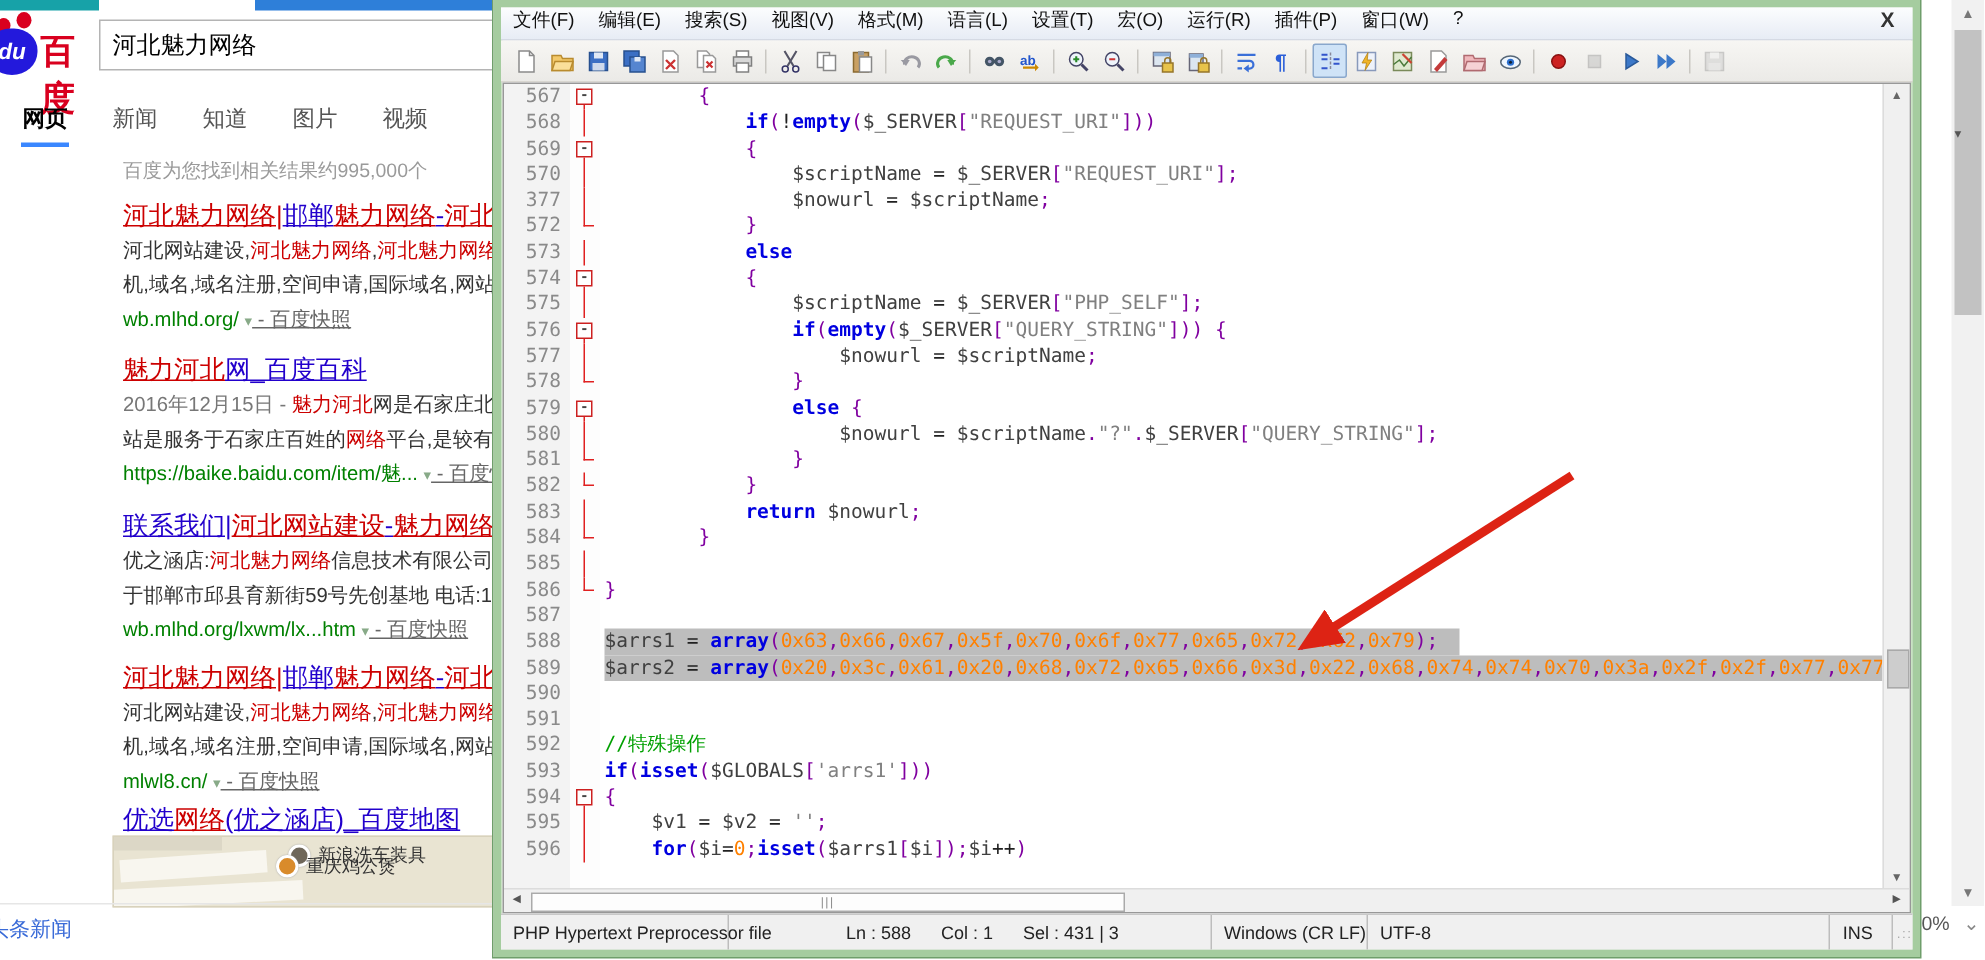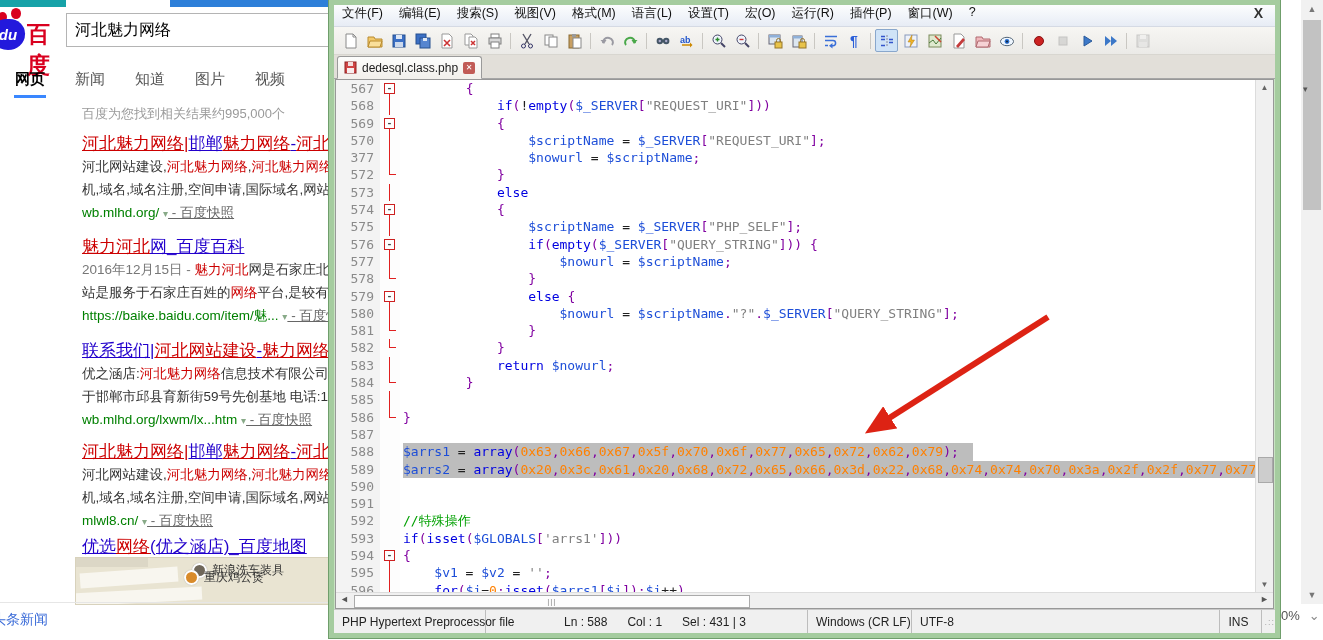--- a/index.html
+++ b/index.html
@@ -81,21 +81,21 @@
   .fcell.fline::before{content:"";position:absolute;left:9px;top:0;bottom:0;width:1px;background:#e02020;}
   .fcell.fend::before{content:"";position:absolute;left:9px;top:0;height:9px;width:1px;background:#e02020;}
   .fcell.fend::after{content:"";position:absolute;left:9px;top:8px;width:7px;height:1px;background:#e02020;}
   .fcell.fbox::before{content:"-";position:absolute;left:4px;top:3px;width:11px;height:11px;border:1px solid #cc2020;
        background:#fff;color:#444;font:bold 9px/9px monospace;text-align:center;box-sizing:border-box;}
   .fcell.fbox::after{content:"";position:absolute;left:9px;top:14px;bottom:0;width:1px;background:#e02020;}
   .codearea{flex:1 1 auto;overflow:hidden;white-space:pre;tab-size:4;padding-left:3px;background:#fff;}
   .cl{height:17.3px;}
   .cl .inner{display:inline-block;min-height:17.3px;}
   .cl.sel .inner{background:#bdbdbd;padding-right:14px;}
-  .tk-k{color:#0000e0;font-weight:normal;} .tk-v{color:#1d4ed8;} .tk-s{color:#808080;}
+  .tk-k{color:#0000e0;font-weight:bold;} .tk-v{color:#404040;} .tk-s{color:#808080;}
   .tk-n{color:#ff8000;} .tk-c{color:#00a000;} .tk-p{color:#8000a0;} .tk-o{color:#202020;} .tk-w{color:#000;}
   .vscroll{width:17px;flex:0 0 auto;background:#f0f0f0;border-left:1px solid #dcdcdc;position:relative;}
   .vscroll .a{position:absolute;left:0;width:100%;text-align:center;font-size:8px;color:#666;}
   .vthumb{position:absolute;left:2px;top:377px;width:13px;height:24px;background:#cdcdcd;border:1px solid #a9a9a9;}
   .hscroll{height:15px;flex:0 0 auto;background:#f0f0f0;border-top:1px solid #dcdcdc;position:relative;}
   .hscroll .a{position:absolute;top:1px;font-size:9px;color:#555;}
   .hthumb{position:absolute;left:18px;top:2px;width:42%;height:11px;background:#fdfdfd;border:1px solid #aaa;
        display:flex;align-items:center;justify-content:center;font-size:8px;color:#888;letter-spacing:1px;}
   .statusbar{height:23px;flex:0 0 auto;background:#f0f0f0;border-top:1px solid #c8c8c8;display:flex;
        align-items:center;font-size:12px;color:#222;}
@@ -412,33 +412,20 @@
         </div>
         <div class="tsep"></div>
         <div class="tbtn disabled">
           <svg width="16" height="16">
             <rect x="2" y="2" width="12" height="12" fill="#c9c9c9" stroke="#979797"></rect>
             <rect x="5" y="2" width="6" height="4" fill="#eee"></rect>
             <rect x="4" y="9" width="8" height="5" fill="#ddd"></rect>
           </svg>
         </div>
       </div>
-    <div class="tabbar">
-      <div class="ntab">
-        <span id="tabfloppy" style="display:flex;">
-            <svg width="13" height="13">
-              <rect x="1" y="1" width="11" height="11" fill="#d04545" stroke="#8f2323"></rect>
-              <rect x="4" y="1" width="5" height="4" fill="#f3dede"></rect>
-              <rect x="3" y="7" width="7" height="5" fill="#f7eded"></rect>
-            </svg>
-          </span>
-        <span>dedesql.class.php</span>
-        <span class="ntab-close">✕</span>
-      </div>
-    </div>
     <div class="editor-frame">
       <div class="editor">
         <div class="lnums mono" id="lnums">
             <div>567</div>
             <div>568</div>
             <div>569</div>
             <div>570</div>
             <div>377</div>
             <div>572</div>
             <div>573</div>

